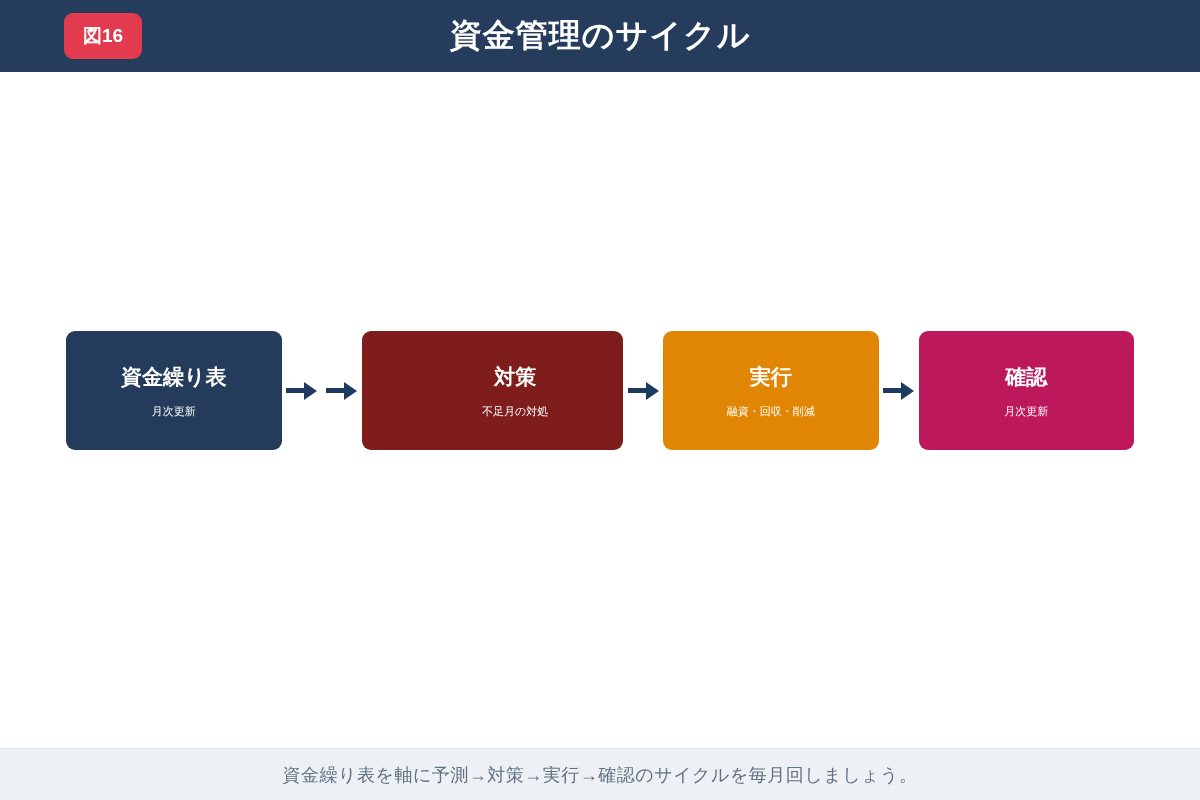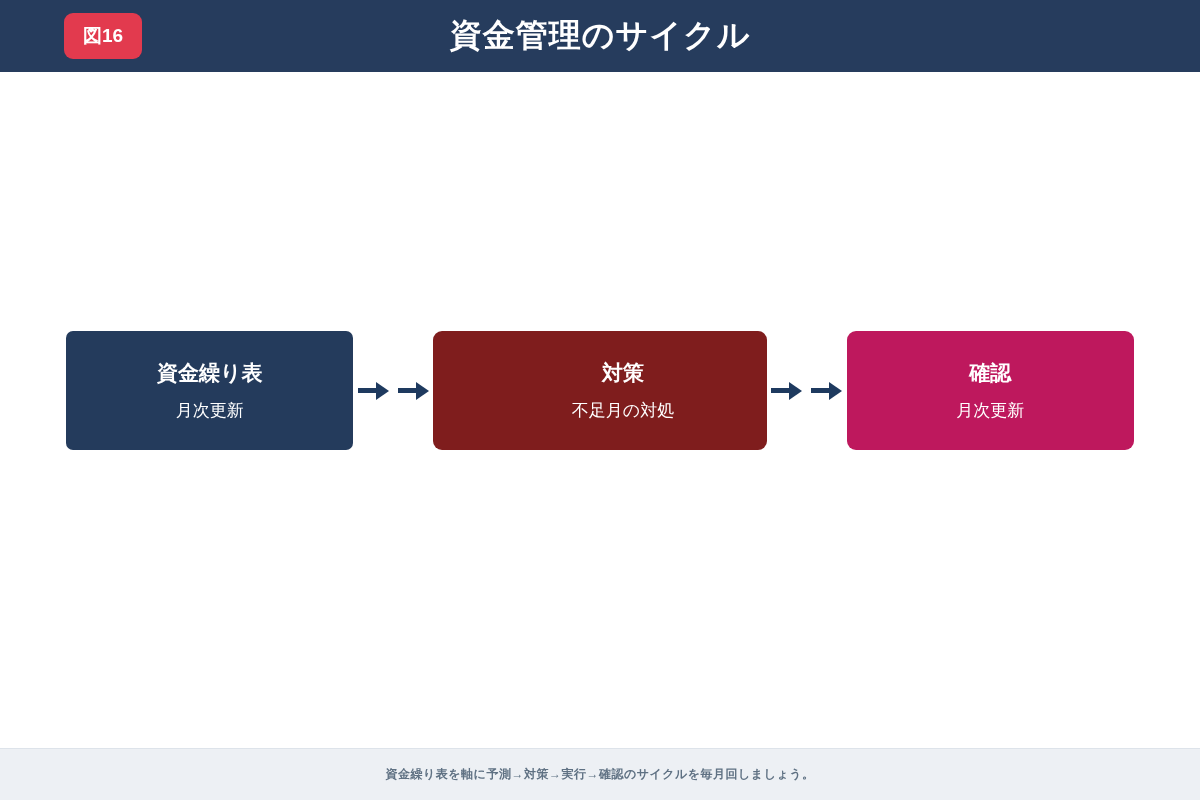--- a/index.html
+++ b/index.html
@@ -57,21 +57,21 @@
     justify-content: center;
     color: #ffffff;
     text-align: center;
   }
   .step-title {
     font-size: 21px;
     font-weight: bold;
     line-height: 1.3;
   }
   .step-sub {
-    font-size: 17px;
+    font-size: 11px;
     margin-top: 14px;
     line-height: 1.3;
   }
   .arrow {
     width: 40px;
     flex: 0 0 40px;
     display: flex;
     align-items: center;
     justify-content: center;
   }
@@ -92,36 +92,35 @@
   .footer {
     position: absolute;
     left: 0; bottom: 0;
     width: 100%; height: 52px;
     border-top: 1px solid #dde3ea;
     display: flex;
     align-items: center;
     justify-content: center;
   }
   .footer-text {
-    font-size: 12px;
+    font-size: 18px;
     letter-spacing: 0.5px;
-    font-weight: bold;
   }
 </style>
 </head>
 <body>
 
 <header class="header" style="background-color: rgb(38, 60, 93);">
   <div class="badge" style="background-color: rgb(226, 58, 78);">図16</div>
   <h1 class="title">資金管理のサイクル</h1>
 </header>
 
 <main class="flow">
 
-  <div class="step" style="background-color: rgb(36, 59, 92); border-radius: 7px;">
+  <div class="step" style="background-color: rgb(36, 59, 92);">
     <div class="step-title">資金繰り表</div>
     <div class="step-sub">月次更新</div>
   </div>
 
   <div class="arrow" style="color: rgb(30, 58, 95);">
     <span class="arrow-shaft"></span>
     <span class="arrow-head"></span>
   </div>
 
 
@@ -133,20 +132,24 @@
   <div class="step" style="background-color: #7f1d1d; padding-left: 46px;">
     <div class="step-title">対策</div>
     <div class="step-sub">不足月の対処</div>
   </div>
 
   <div class="arrow" style="color: rgb(30, 58, 95);">
     <span class="arrow-shaft"></span>
     <span class="arrow-head"></span>
   </div>
 
+  <div class="step" style="background-color: rgb(225, 134, 4);">
+    <div class="step-title">実行</div>
+    <div class="step-sub">融資・回収・削減</div>
+  </div>
 
   <div class="arrow" style="color: rgb(30, 58, 95);">
     <span class="arrow-shaft"></span>
     <span class="arrow-head"></span>
   </div>
 
   <div class="step" style="background-color: #be185d;">
     <div class="step-title">確認</div>
     <div class="step-sub">月次更新</div>
   </div>

